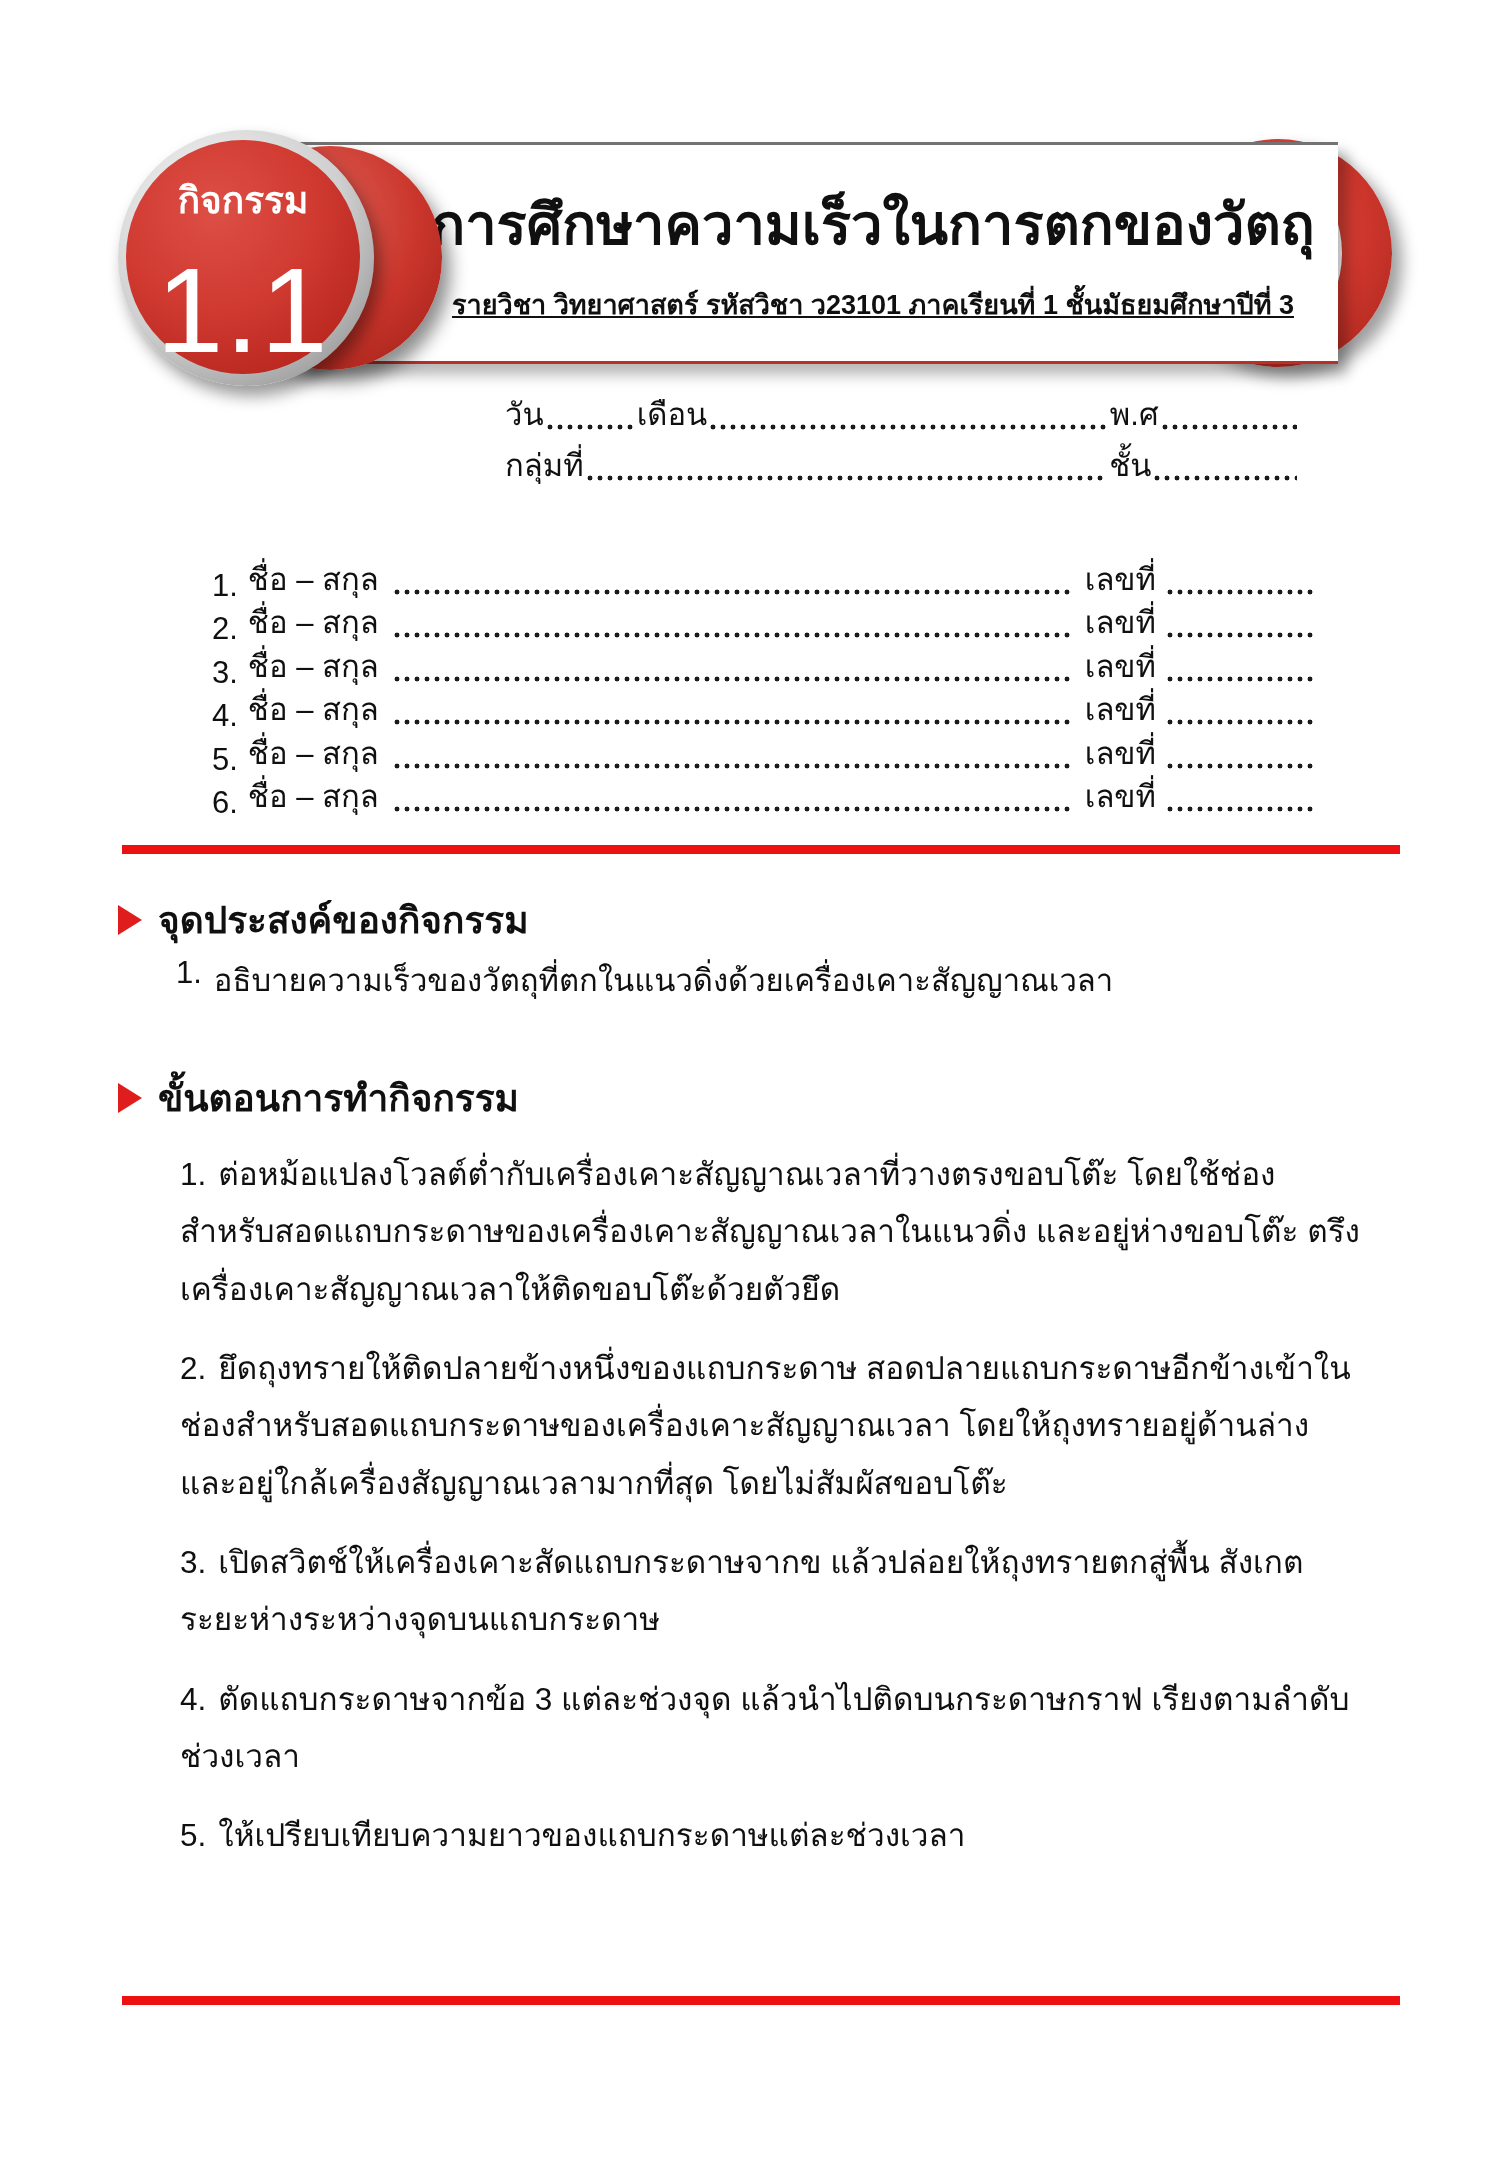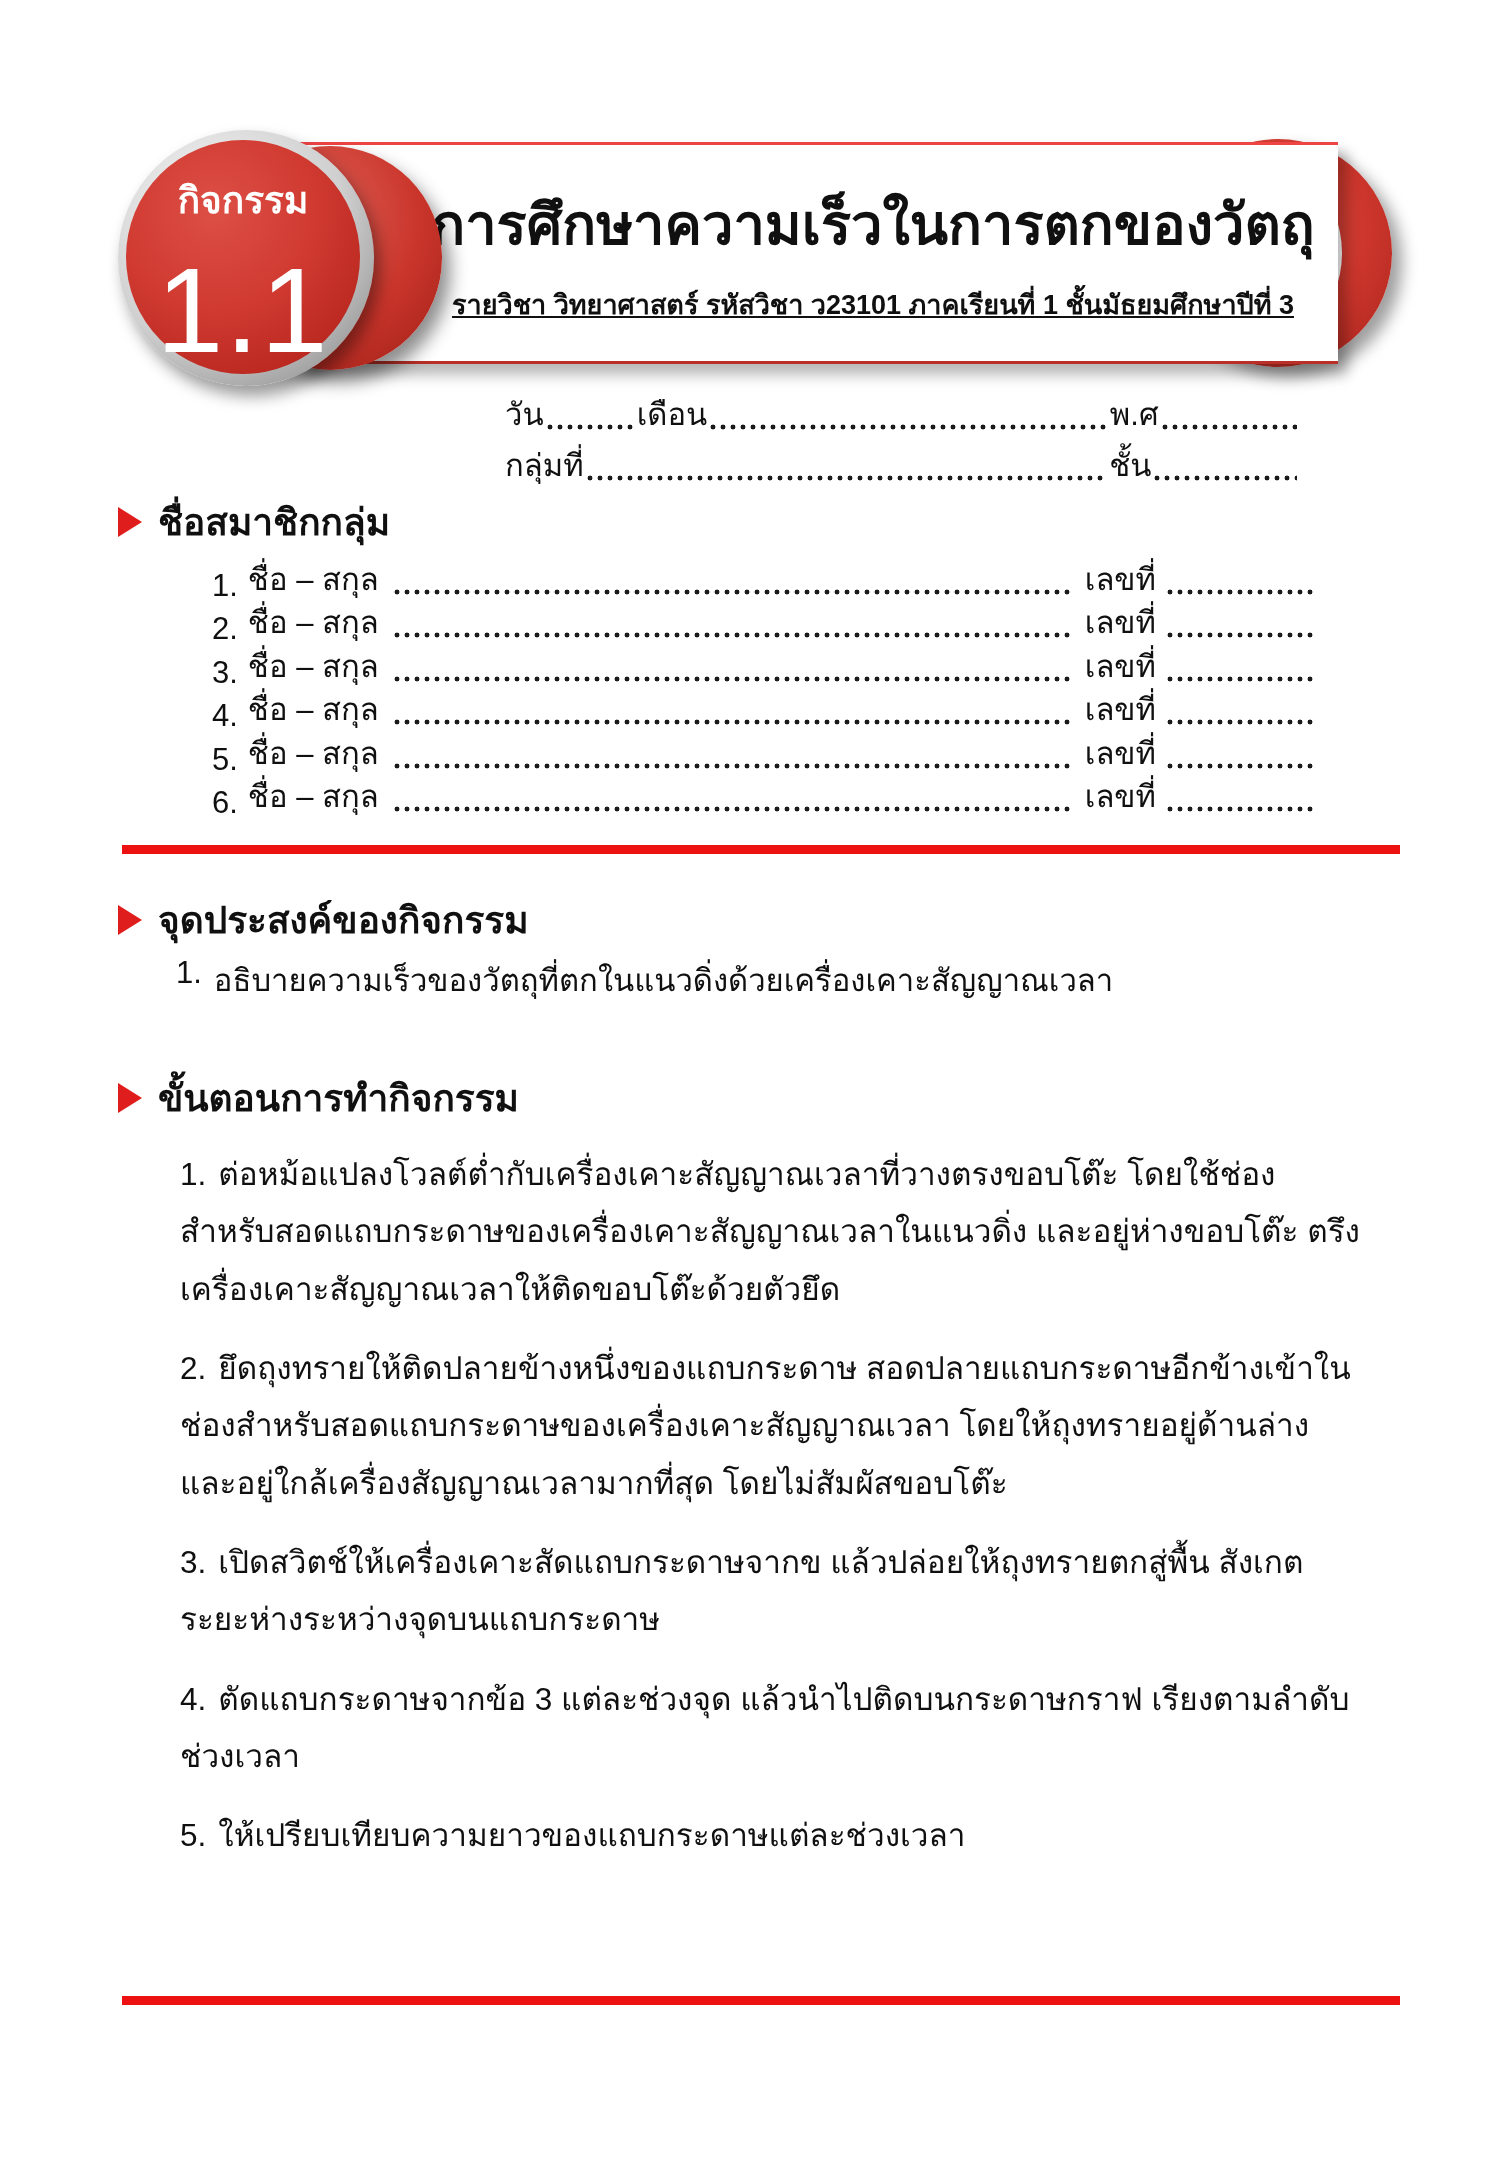--- a/index.html
+++ b/index.html
@@ -6,21 +6,21 @@
   .page {
     position:relative; width:1500px; height:2167px; background:#ffffff;
     font-family:"Liberation Sans","DejaVu Sans",sans-serif; color:#101010;
     overflow:hidden;
   }
 
   
   .banner-rect {
     position:absolute; left:298px; top:142px; width:1040px; height:222px;
     background:#ffffff; box-sizing:border-box;
-    border-top:3px solid #ef4444; border-bottom:3px solid #b93028;
+    border-top:3px solid #737373; border-bottom:3px solid #b93028;
     box-shadow:9px 11px 13px rgba(0,0,0,0.28);
     z-index:3; display:flex; flex-direction:column; justify-content:center; align-items:center;
     padding-left:165px; padding-right:55px;
   }
   .banner-title { font-size:56px; font-weight:bold; white-space:nowrap; }
   .banner-subtitle { font-size:27px; font-weight:bold; margin-top:14px; white-space:nowrap;text-decoration:underline; }
 
   .crescent-red {
     position:absolute; left:1164px; top:139px; width:228px; height:228px; border-radius:50%;
     background:radial-gradient(circle at 42% 38%, #e4574c, #cd362c 55%, #a7241c);
@@ -123,24 +123,20 @@
       <div class="dots" style="flex:1.4"></div>
     </div>
     <div class="meta-line">
       <span>กลุ่มที่</span>
       <div class="dots" style="flex:5.1"></div>
       <span>ชั้น</span>
       <div class="dots" style="flex:1.4"></div>
     </div>
   </div>
 
-  <div class="section-heading" style="left:118px; top:492px;">
-    <div class="tri"></div>
-    <span>ชื่อสมาชิกกลุ่ม</span>
-  </div>
   <div class="member-rows" id="member-rows">
       <div class="member-row">
         <span class="mr-num">1.</span>
         <span class="mr-name">ชื่อ – สกุล</span>
         <div class="dots grow"></div>
         <span class="mr-no-label">เลขที่</span>
         <div class="dots tail"></div>
       </div>
       <div class="member-row">
         <span class="mr-num">2.</span>

